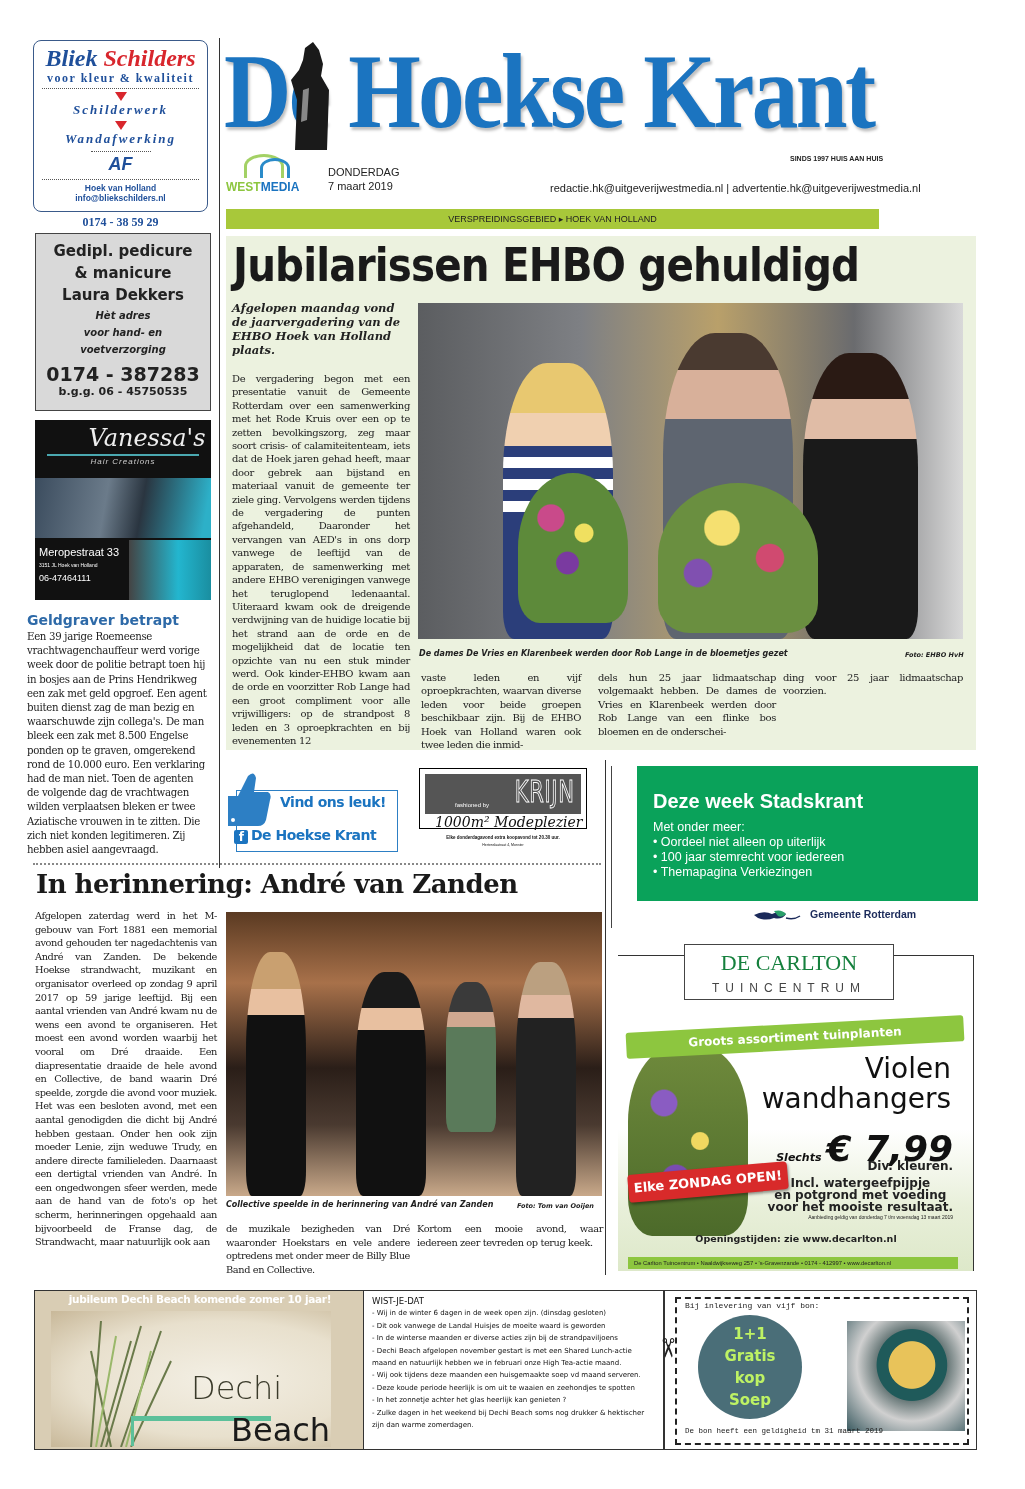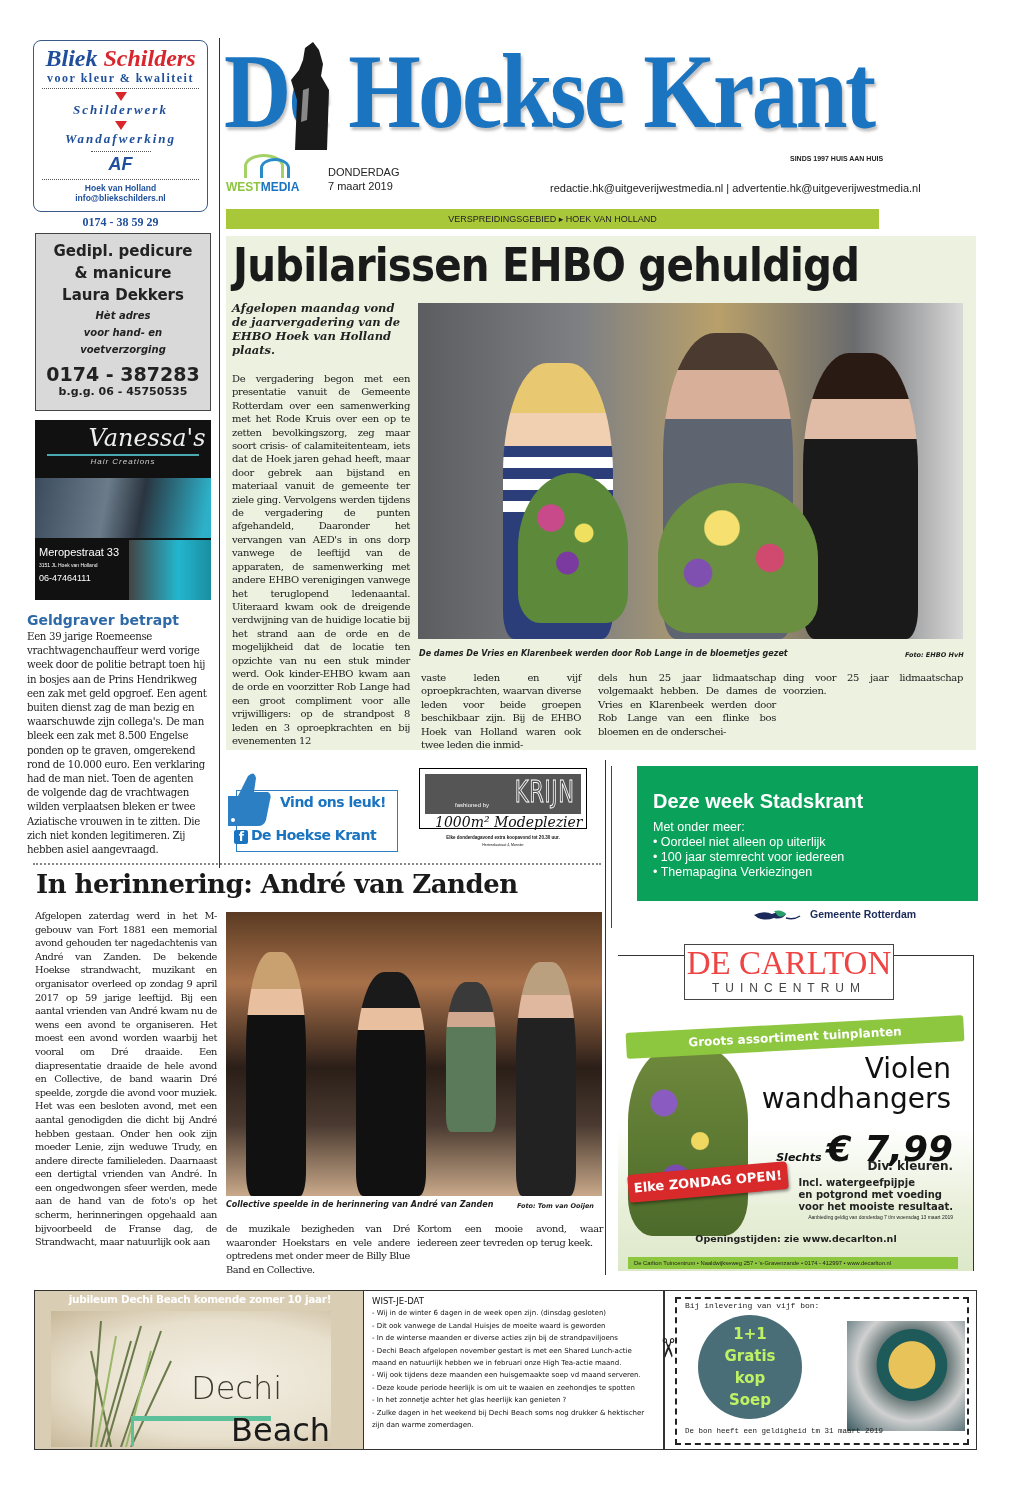--- a/index.html
+++ b/index.html
@@ -101,30 +101,30 @@
   #abody1 { left: 35px; top: 909px; width: 182px; font-size: 9.8px; line-height: 13.6px; letter-spacing: -0.4px; }
   #photo2 { left: 226px; top: 912px; width: 376px; height: 284px; background: linear-gradient(180deg,#5a3a22 0%,#a8714a 25%,#2a1e18 55%,#4a3a30 75%,#c9a98a 100%); overflow: hidden; }
   #cap2 { left: 226px; top: 1200px; font-family: "DejaVu Sans", sans-serif; font-style: italic; font-weight: bold; font-size: 8px; }
   #foto2 { left: 517px; top: 1202px; font-family: "DejaVu Sans", sans-serif; font-style: italic; font-size: 6.5px; font-weight: bold; }
   #abody2 { left: 226px; top: 1222px; width: 184px; font-size: 9.8px; line-height: 13.6px; letter-spacing: -0.4px; }
   #abody3 { left: 417px; top: 1222px; width: 186px; font-size: 9.8px; line-height: 13.6px; letter-spacing: -0.4px; }
 
   
   #carlton { left: 618px; top: 955px; width: 356px; height: 316px; border-top: 1.5px solid #333; border-right: 1.5px solid #333; background: linear-gradient(180deg,#fff 0%,#fff 55%,#e8efd9 80%,#dde8c9 100%); }
   #carltonbox { position: absolute; left: 66px; top: -12px; width: 210px; height: 56px; background: #fff; border: 1px solid #444; text-align: center; }
-  #carltonname { font-family: "Liberation Serif", serif; font-size: 33px; color: #ef4444; line-height: 36px; }
+  #carltonname { font-family: "Liberation Serif", serif; font-size: 22px; color: #15803d; line-height: 36px; }
   #carltonsub { font-family: "Liberation Sans", sans-serif; font-size: 12px; letter-spacing: 6px; color: #444; }
   #groots { position: absolute; left: 8px; top: 68px; width: 338px; height: 26px; background: #8dc63f; color: #fff; font-family: "DejaVu Sans", sans-serif; font-weight: bold; font-size: 12px; text-align: center; line-height: 26px; transform: rotate(-3deg); border-radius: 3px; }
   #flowers { position: absolute; left: 10px; top: 90px; width: 120px; height: 190px; background: radial-gradient(circle at 30% 30%,#8a5cc2 0 8%,transparent 9%), radial-gradient(circle at 60% 50%,#f0d860 0 7%,transparent 8%), radial-gradient(circle at 40% 70%,#7a4cb2 0 9%,transparent 10%), linear-gradient(180deg,#6f8a3c,#4c6a2a); border-radius: 40% 40% 20% 20%; }
   #violen { position: absolute; right: 22px; top: 98px; font-family: "DejaVu Sans", sans-serif; font-size: 28px; line-height: 30px; color: #111; text-align: right; }
   #slechts { position: absolute; right: 20px; top: 172px; font-family: "DejaVu Sans", sans-serif; color: #111; white-space: nowrap; font-style: italic; }
   #slechts .s1 { font-size: 11px; font-weight: bold; }
   #slechts .s2 { font-size: 36px; font-weight: bold; }
   #divkl { position: absolute; right: 20px; top: 203px; font-family: "DejaVu Sans", sans-serif; font-weight: bold; font-size: 12px; }
-  #incl { position: absolute; right: 20px; top: 221px; text-align: left; font-family: "DejaVu Sans", sans-serif; font-weight: bold; font-size: 10px; line-height: 12px; }
+  #incl { position: absolute; right: 20px; top: 221px; text-align: center; font-family: "DejaVu Sans", sans-serif; font-weight: bold; font-size: 12px; line-height: 12px; }
   #aanb { position: absolute; right: 20px; top: 258px; font-family: "Liberation Sans", sans-serif; font-size: 5px; }
   #open { position: absolute; left: 10px; top: 212px; width: 160px; height: 28px; background: #d82a2a; color: #fff; font-family: "DejaVu Sans", sans-serif; font-weight: bold; font-size: 13px; text-align: center; line-height: 28px; transform: rotate(-5deg); border-radius: 4px; box-shadow: 1px 2px 3px rgba(0,0,0,0.4); }
   #openingst { position: absolute; left: 0; top: 277px; width: 356px; text-align: center; font-family: "DejaVu Sans", sans-serif; font-weight: bold; font-size: 9.5px; }
   #carltonbar { position: absolute; left: 10px; top: 301px; width: 330px; height: 12px; background: #8dc63f; font-family: "Liberation Sans", sans-serif; font-size: 5.8px; line-height: 12px; color: #222; padding-left: 6px; white-space: nowrap; }
 
   
   #dechi { left: 34px; top: 1290px; width: 330px; height: 160px; border: 1px solid #333; background: #d9cdb4; }
   #dechititle { position: absolute; left: 0; top: 2px; width: 330px; text-align: center; font-family: "DejaVu Sans", sans-serif; font-weight: bold; font-size: 10.5px; color: #fff; letter-spacing: -0.3px; }
   #dechiimg { position: absolute; left: 16px; top: 20px; width: 280px; height: 136px; background: radial-gradient(ellipse at 60% 50%,#f3efe4 0%,#e8e0cd 60%,#c8b899 100%); }
   #dechi1 { position: absolute; left: 140px; top: 58px; font-family: "DejaVu Sans", sans-serif; font-size: 32px; font-weight: 200; color: #3a3a2a; }

